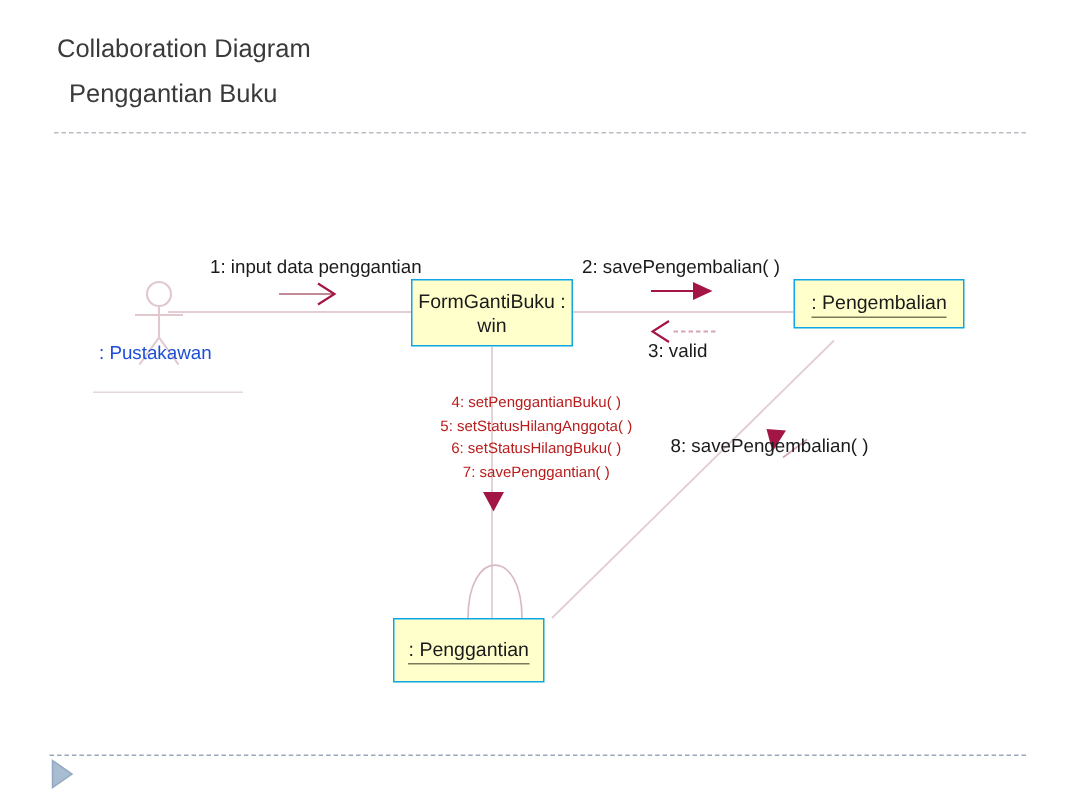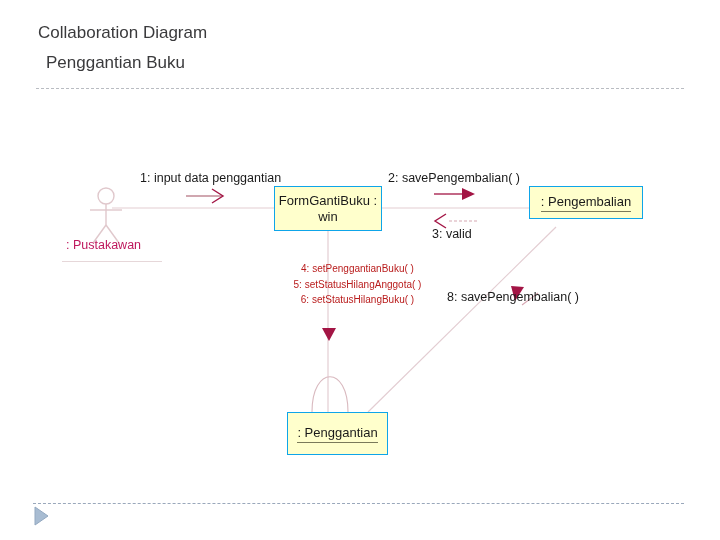--- a/index.html
+++ b/index.html
@@ -93,21 +93,21 @@
     height: 45px;
   }
   #box-pengembalian {
     left: 529px;
     top: 186px;
     width: 114px;
     height: 33px;
     text-align: center;
   }
   #box-penggantian {
-    left: 287px;
+    left: 262px;
     top: 412px;
     width: 101px;
     height: 43px;
   }
 
   
   .msg {
     position: absolute;
     font-family: "Liberation Sans", sans-serif;
     font-size: 12.5px;
@@ -130,25 +130,25 @@
   #msg-group-4567 .msg-line {
     font-family: "Liberation Sans", sans-serif;
     font-size: 10px;
     line-height: 15.5px;
     color: #b91c1c;
     white-space: nowrap;
   }
   #actor-label {
     position: absolute;
     left: 66px;
-    top: 237px;
+    top: 227px;
     font-family: "Liberation Sans", sans-serif;
     font-size: 12.5px;
     line-height: 16px;
-    color: #be185d;
+    color: #1d4ed8;
     white-space: nowrap;
   }
   #actor-label-rule {
     position: absolute;
     left: 62px;
     top: 261px;
     width: 100px;
     border-top: 1px solid #e6d7d9;
   }
 
@@ -245,20 +245,21 @@
     <div id="msg-1" class="msg">1: input data penggantian</div>
 
     <div id="msg-2" class="msg">2: savePengembalian( )</div>
 
     <div id="msg-3" class="msg">3: valid</div>
 
     <div id="msg-group-4567">
       <div class="msg-line">4: setPenggantianBuku( )</div>
       <div class="msg-line">5: setStatusHilangAnggota( )</div>
       <div class="msg-line">6: setStatusHilangBuku( )</div>
+      <div class="msg-line">7: savePenggantian( )</div>
     </div>
 
     <div id="msg-8" class="msg">8: savePengembalian( )</div>
   </div>
 
   <div id="bottom-rule"></div>
   <svg id="next-button" width="16" height="20" viewBox="0 0 16 20">
     <polygon points="2,1 15,10 2,19" fill="#a8bcd2" stroke="#93a8c0" stroke-width="1"></polygon>
   </svg>
 

